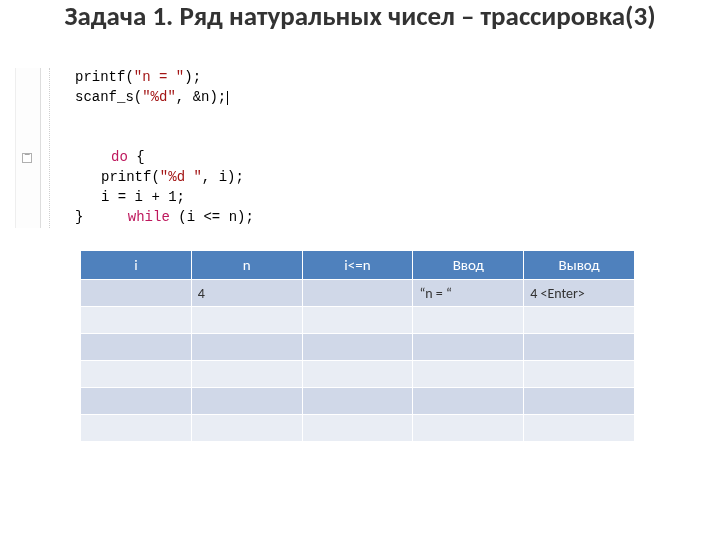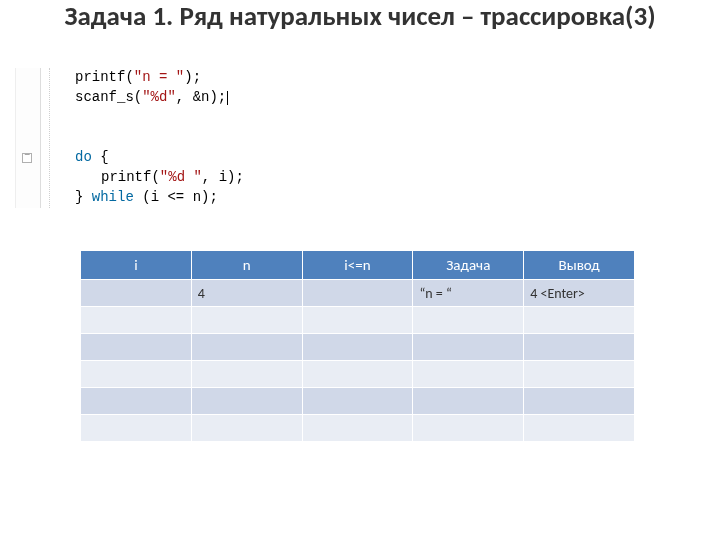--- a/index.html
+++ b/index.html
@@ -74,21 +74,21 @@
     top: 0px;
     bottom: 0px;
     border-left: 1px dotted #cfcfcf;
   }
   .code-text {
     padding-left: 8px;
     white-space: pre;
   }
   .indent1 { padding-left: 34px; }
   .indent2 { padding-left: 60px; }
-  .kw { color: #0369a1; }
+  .kw { color: #be185d; margin-left: 36px; }
   .str { color: #a31515; }
   .cursor {
     display:inline-block;
     width:1px;
     height:14px;
     background:#000;
     vertical-align:middle;
     margin-left:1px;
   }
 
@@ -159,34 +159,38 @@
     <div class="code-line">
       <span class="gutter collapse"></span>
       <span class="code-text indent1"><span class="kw">do</span><span> {</span></span>
     </div>
 
     <div class="code-line">
       <span class="gutter"></span>
       <span class="code-text indent2"><span>printf</span>(<span class="str">"%d "</span><span>, i);</span></span>
     </div>
 
+    <div class="code-line">
+      <span class="gutter"></span>
+      <span class="code-text indent2">i = i + 1;</span>
+    </div>
 
     <div class="code-line">
       <span class="gutter"></span>
       <span class="code-text indent1"><span>} </span><span class="kw">while</span><span> (i &lt;= n);</span></span>
     </div>
   </div>
 
   <table class="trace-table">
     <thead>
       <tr>
         <th>i</th>
         <th>n</th>
         <th>i&lt;=n</th>
-        <th>Задача</th>
+        <th>Ввод</th>
         <th>Вывод</th>
       </tr>
     </thead>
     <tbody>
       <tr>
         <td></td>
         <td>4</td>
         <td></td>
         <td>“n = “</td>
         <td>4 &lt;Enter&gt;</td>

